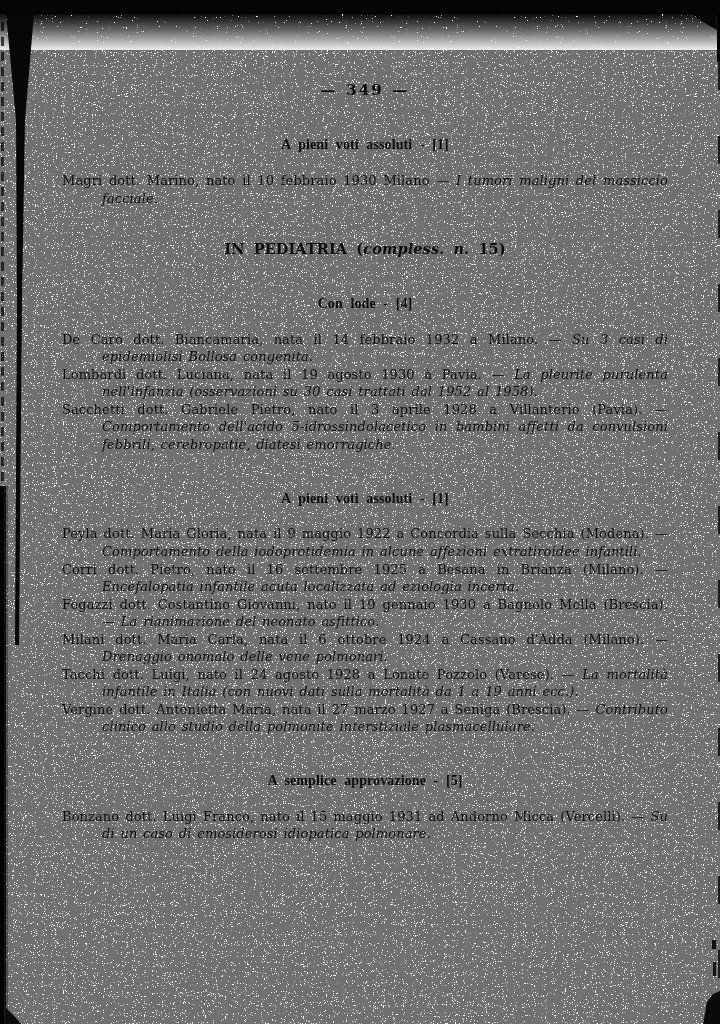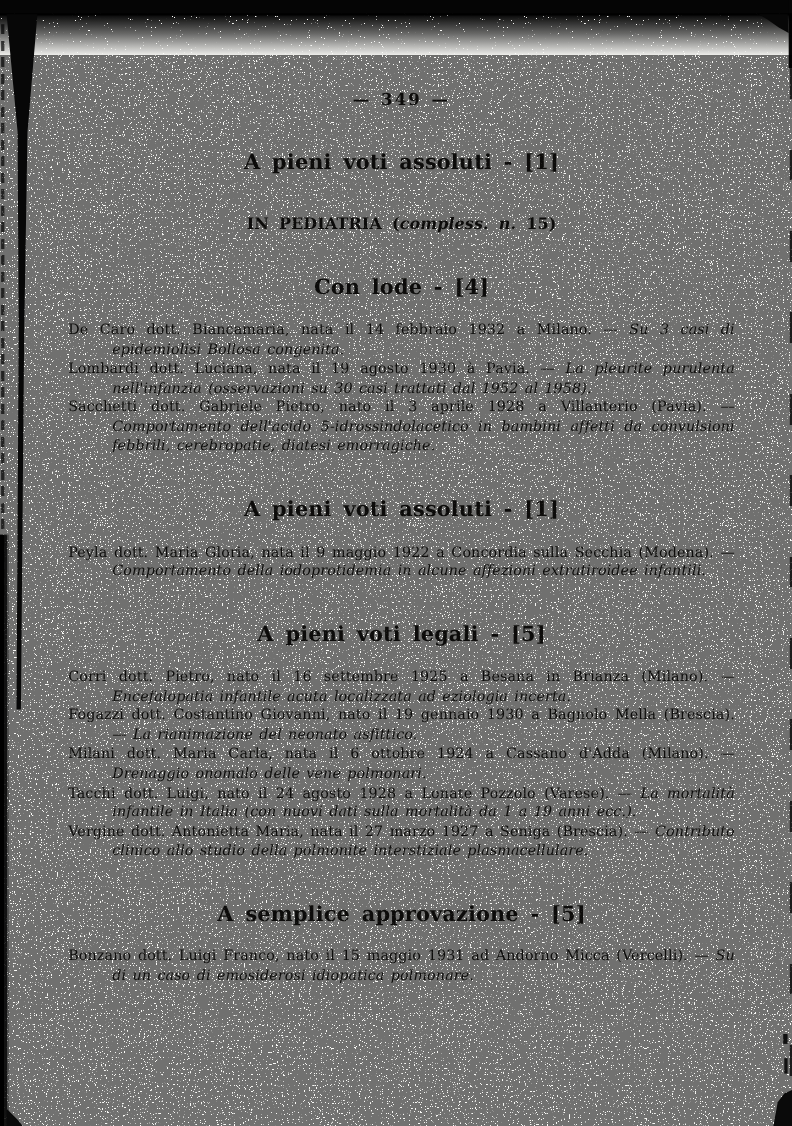--- a/index.html
+++ b/index.html
@@ -10,22 +10,23 @@
     color:#1b1a17;
   }
   .page-content{
     position:absolute;left:62px;top:80px;width:606px;
     font-size:13px;line-height:1.35;word-spacing:1.5px;letter-spacing:.1px;
   }
   .page-number{
     text-align:center;font-weight:700;font-size:15px;letter-spacing:2px;margin:0;
   }
   .section-heading{
-    text-align:center;font-weight:700;font-size:19px;word-spacing:4px;
+    text-align:center;font-weight:700;font-size:14px;word-spacing:4px;
     margin:36px 0 17px 0;
+    font-family:Liberation Serif, serif;
   }
   .major-heading{
     text-align:center;font-weight:700;font-size:14.5px;word-spacing:4px;
     margin:32px 0 0 0;
   }
   .entry{
     margin:0;text-align:justify;
     padding-left:40px;text-indent:-40px;
   }
   .entry i{font-style:italic;}
@@ -47,28 +48,28 @@
   }
   svg.overlay{position:absolute;top:0;left:0;}
 </style>
 </head>
 <body>
 
 <div class="page-content">
   <div class="page-number">— 349 —</div>
   <div>
       <div class="section-heading"><span>A pieni voti assoluti - [1]</span></div>
+      <div class="entry"><span>Magri dott. Marino, nato il 10 febbraio 1930 Milano — </span><i>I tumori maligni del massiccio facciale.</i></div>
       <div class="major-heading"><span>IN PEDIATRIA (</span><i>compless. n.</i><span> 15)</span></div>
       <div class="section-heading"><span>Con lode - [4]</span></div>
       <div class="entry"><span>De Caro dott. Biancamaria, nata il 14 febbraio 1932 a Milano. — </span><i>Su 3 casi di epidemiolisi Bollosa congenita.</i></div>
       <div class="entry"><span>Lombardi dott. Luciana, nata il 19 agosto 1930 à Pavia. — </span><i>La pleurite purulenta nell'infanzia (osservazioni su 30 casi trattati dal 1952 al 1958).</i></div>
       <div class="entry"><span>Sacchetti dott. Gabriele Pietro, nato il 3 aprile 1928 a Villanterio (Pavia). — </span><i>Comportamento dell'acido 5-idrossindolacetico in bambini affetti da convulsioni febbrili, cerebropatie, diatesi emorragiche.</i></div>
       <div class="section-heading"><span>A pieni voti assoluti - [1]</span></div>
       <div class="entry"><span>Peyla dott. Maria Gloria, nata il 9  maggio 1922 a Concordia sulla Secchia (Modena). — </span><i>Comportamento della iodoprotidemia in alcune affezioni extratiroidee infantili.</i></div>
-      <div class="section-heading"><span>A pieni voti legali - [5]</span></div>
       <div class="entry"><span>Corri dott. Pietro, nato il 16 settembre 1925 a Besana in Brianza (Milano). — </span><i>Encefalopatia infantile acuta localizzata ad eziologia incerta.</i></div>
       <div class="entry"><span>Fogazzi dott. Costantino Giovanni, nato il 19 gennaio 1930 a Bagnolo Mella (Brescia). — </span><i>La rianimazione del neonato asfittico.</i></div>
       <div class="entry"><span>Milani dott. Maria Carla, nata il 6 ottobre 1924 a Cassano d'Adda (Milano). — </span><i>Drenaggio onomalo delle vene polmonari.</i></div>
       <div class="entry"><span>Tacchi dott. Luigi, nato il 24 agosto 1928 a Lonate Pozzolo (Varese). — </span><i>La mortalità infantile in Italia (con nuovi dati sulla mortalità da 1 a 19 anni ecc.).</i></div>
       <div class="entry"><span>Vergine dott. Antonietta Maria, nata il 27 marzo 1927 a Seniga (Brescia). — </span><i>Contributo clinico allo studio della polmonite interstiziale plasmacellulare.</i></div>
       <div class="section-heading"><span>A semplice approvazione - [5]</span></div>
       <div class="entry"><span>Bonzano dott. Luigi Franco, nato il 15 maggio 1931 ad Andorno Micca (Vercelli). — </span><i>Su di un caso di emosiderosi idiopatica polmonare.</i></div>
     </div>
 </div>
 

